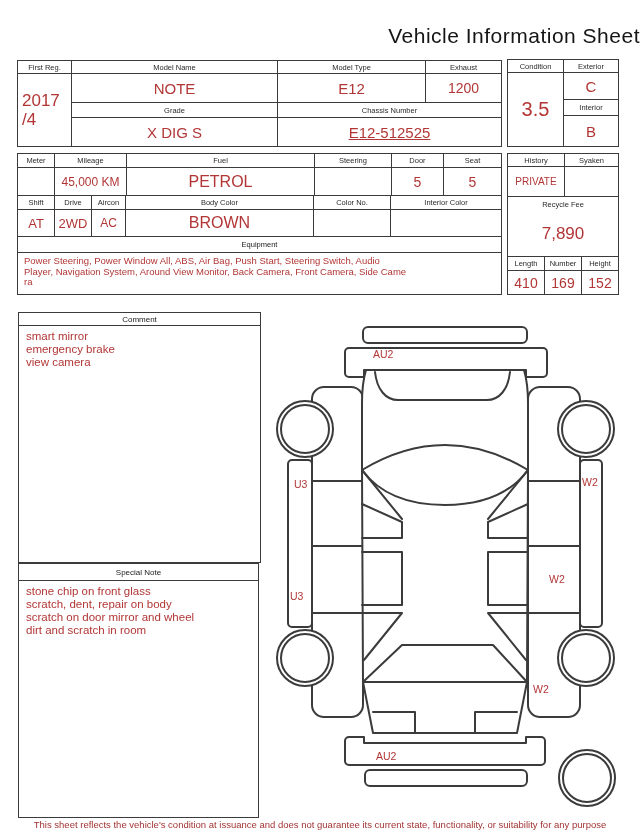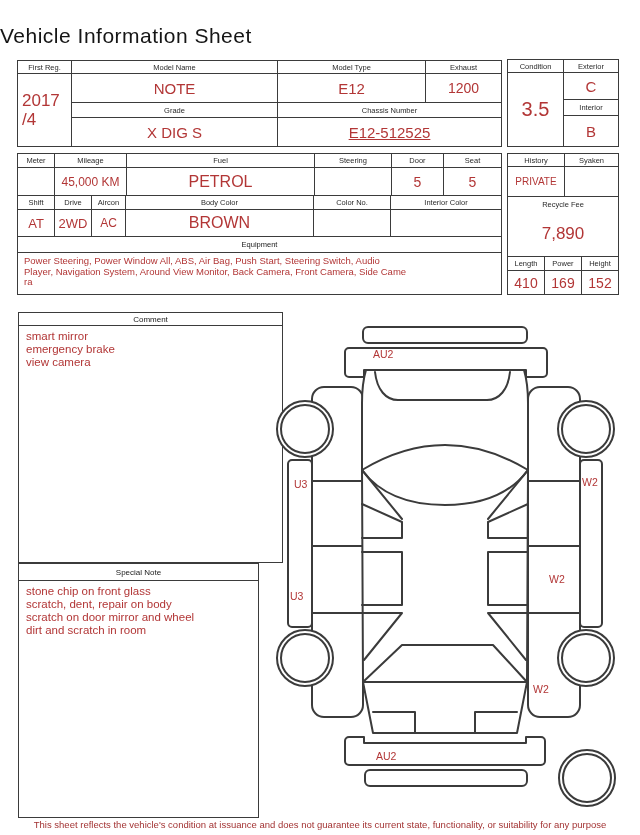--- a/index.html
+++ b/index.html
@@ -1,19 +1,19 @@
 <!DOCTYPE html>
 <html><head>
 <meta charset="utf-8">
 <style>
   html,body{margin:0;padding:0;background:#fff;}
   .page{position:relative;width:640px;height:835px;background:#ffffff;
         font-family:"Liberation Sans",sans-serif;color:#1a1a1a;overflow:hidden;}
   .abs{position:absolute;box-sizing:border-box;}
-  .title{left:0;top:24px;width:640px;text-align:left;font-size:21px;letter-spacing:.5px;color:#151515;}
+  .title{left:0;top:24px;width:640px;text-align:right;font-size:21px;letter-spacing:.5px;color:#151515;}
   .tbl{border:1.5px solid #3b3b3b;background:#fff;}
   .cell{box-sizing:border-box;display:flex;align-items:center;justify-content:center;overflow:hidden;}
   .hdr{font-size:7.5px;color:#2a2a2a;}
   .val{color:#b23636;}
   .br{border-right:1.5px solid #3b3b3b;}
   .bb{border-bottom:1.5px solid #3b3b3b;}
   .grid{display:grid;}
   .col{display:flex;flex-direction:column;}
   .boxhdr{box-sizing:border-box;display:flex;align-items:center;justify-content:center;
           font-size:8px;border-bottom:1.5px solid #3b3b3b;flex:0 0 auto;}
@@ -106,29 +106,29 @@
     <div class="grid" style="grid-template-columns:57px 1fr;grid-template-rows:13px 30px;">
       <div class="cell hdr br bb">History</div>
       <div class="cell hdr bb">Syaken</div>
       <div class="cell val br bb" style="font-size:10px;">PRIVATE</div>
       <div class="cell val bb"></div>
     </div>
     <div class="cell hdr" style="height:14px;">Recycle Fee</div>
     <div class="cell val bb" style="flex:1;font-size:17px;">7,890</div>
     <div class="grid" style="grid-template-columns:37px 37px 1fr;grid-template-rows:14px 23px;">
       <div class="cell hdr br bb">Length</div>
-      <div class="cell hdr br bb">Power</div>
+      <div class="cell hdr br bb">Number</div>
       <div class="cell hdr bb">Height</div>
       <div class="cell val br" style="font-size:14px;">410</div>
       <div class="cell val br" style="font-size:14px;">169</div>
       <div class="cell val" style="font-size:14px;">152</div>
     </div>
   </div>
 
-  <div class="abs tbl col" style="left:18px;top:312px;width:265px;height:251px;">
+  <div class="abs tbl col" style="left:18px;top:312px;width:243px;height:251px;">
     <div class="boxhdr" style="height:13px;">Comment</div>
     <div class="boxtxt">
       <div>smart mirror</div>
       <div>emergency brake</div>
       <div>view camera</div>
     </div>
   </div>
 
   <div class="abs tbl col" style="left:18px;top:563px;width:241px;height:255px;">
     <div class="boxhdr" style="height:17px;">Special Note</div>

